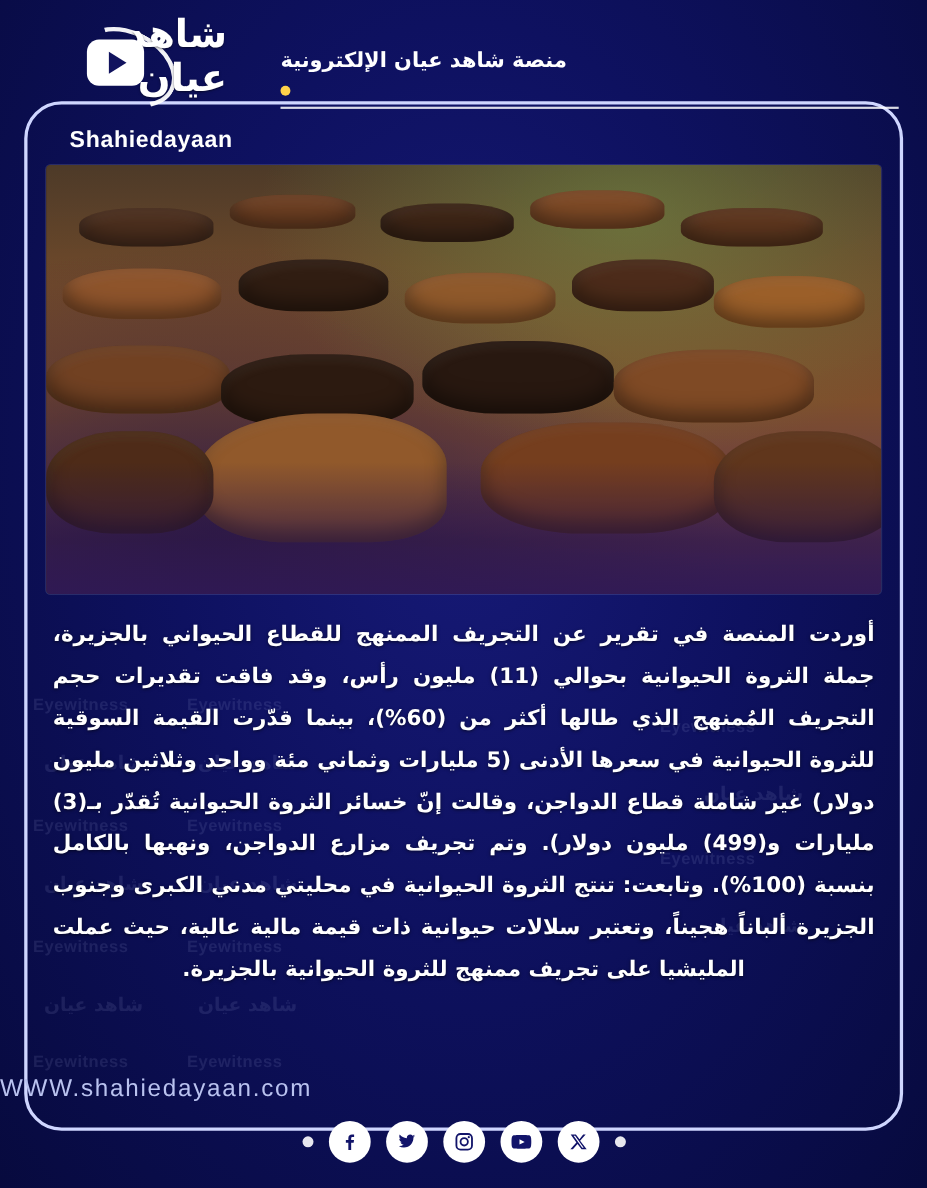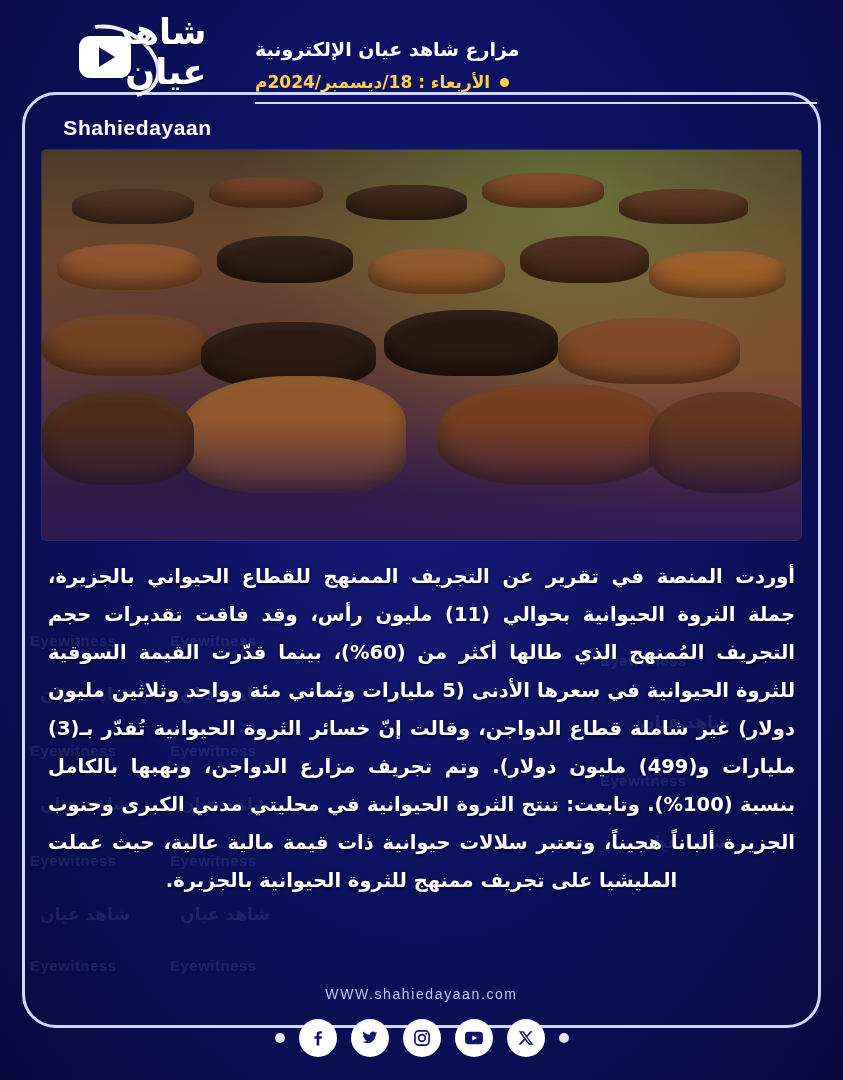--- a/index.html
+++ b/index.html
@@ -234,23 +234,23 @@
     text-align-last: center;
     direction: rtl;
     text-shadow: 0 1px 3px rgba(0,0,0,.6);
   }
 
   
   .site {
     position: absolute;
     left: 0; right: 0;
     bottom: 78px;
-    text-align: center;
+    text-align: left;
     font-family: "Liberation Sans", sans-serif;
-    font-size: 14px;
+    font-size: 22px;
     letter-spacing: 1.6px;
     color: #b9c2ef;
     z-index: 4;
   }
   .social-bar {
     position: absolute;
     left: 0; right: 0;
     bottom: 20px;
     height: 44px;
     display: flex;
@@ -304,24 +304,23 @@
     <span class="wm" style="left:600px; top:640px;">Eyewitness</span>
     <span class="wm ar" style="left:640px; top:700px;">شاهد عيان</span>
     <span class="wm" style="left:600px; top:760px;">Eyewitness</span>
     <span class="wm ar" style="left:640px; top:820px;">شاهد عيان</span>
   </div>
 
   <div class="frame"></div>
 
   <div class="header">
     <div class="header-texts">
-      <div class="platform-ar">مزارع شاهد عيان الإلكترونية</div>
+      <div class="platform-ar">منصة شاهد عيان الإلكترونية</div>
       <div class="date-line">
         <span class="dot-yellow"></span>
-        <span class="date-text">الأربعاء : 18/ديسمبر/2024م</span>
       </div>
       <div class="rule"></div>
     </div>
 
     <div class="brand">
       <div class="brand-mark">
         <span class="swoosh"></span>
         <span class="brand-arabic">شاهد عيان</span>
         <span class="play-badge"></span>
       </div>

